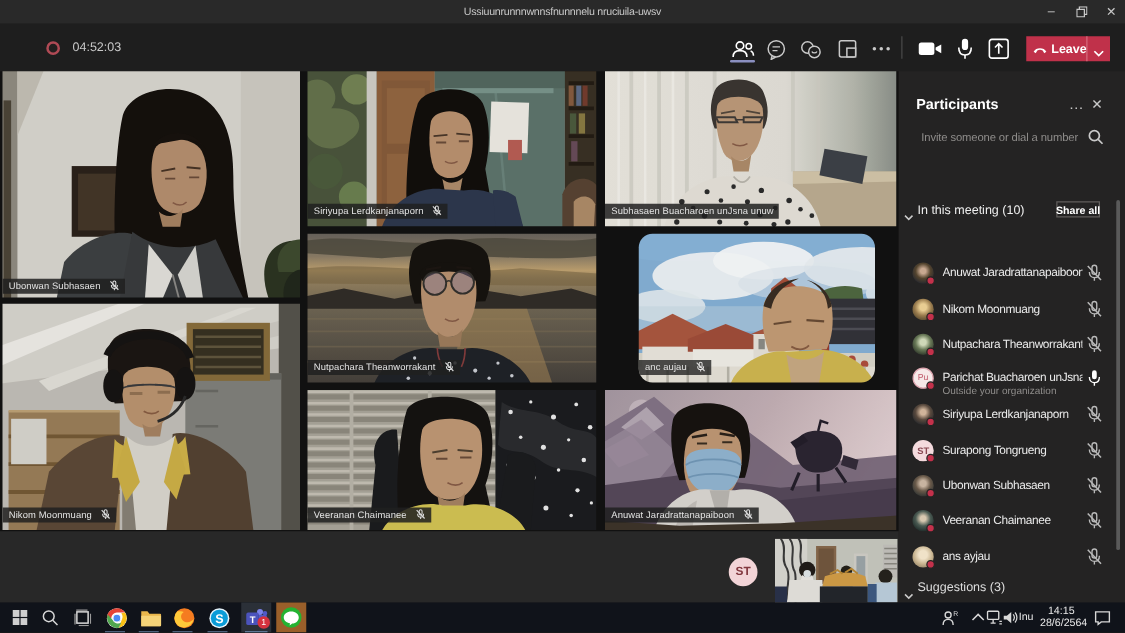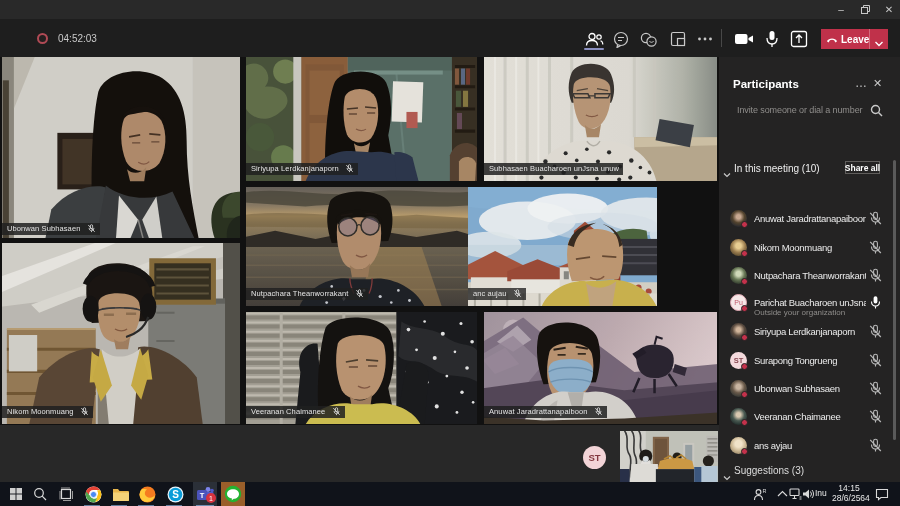--- a/index.html
+++ b/index.html
@@ -35,20 +35,21 @@
   .psub { position:absolute; left:24px; top:14px; font-size:8px; color:#8f8d8b; white-space:nowrap; }
   .pmic { position:absolute; left:138px; top:1px; width:16px; height:16px; }
   #taskbar { left:0; top:482px; width:900px; height:24px; background:#10131a; }
   .tkico { top:484px; width:20px; height:20px; display:flex; align-items:center; justify-content:center; }
 </style>
 </head>
 <body>
 <div id="app">
 
   <div class="abs" id="titlebar"></div>
+  <div class="abs" id="titletext">Ussiuunrunnnwnnsfnunnnelu  nruciuila-uwsv</div>
   <div class="abs winbtn" style="left:826px;">–</div>
   <div class="abs winbtn" style="left:850px;">
       <svg width="9" height="9" viewBox="0 0 9 9">
         <rect x="0.5" y="2.5" width="6" height="6" fill="none" stroke="#c8c8c8" stroke-width="1"></rect>
         <path d="M2.5 2.5 V0.5 H8.5 V6.5 H6.5" fill="none" stroke="#c8c8c8" stroke-width="1"></path>
       </svg>
     </div>
   <div class="abs winbtn" style="left:874px;">✕</div>
 
   <div class="abs" id="toolbar"></div>
@@ -362,21 +363,21 @@
     </svg>
     <div class="label">Nutpachara Theanworrakant
       <svg width="9" height="9" viewBox="0 0 15 15">
           <rect x="5.6" y="1.2" width="3.8" height="7.2" rx="1.9" fill="none" stroke="#ddd" stroke-width="1.4"></rect>
           <path d="M3.5 6.5 c0 3 1.6 4.6 4 4.6 s4 -1.6 4 -4.6 M7.5 11.3 v2.2" fill="none" stroke="#ddd" stroke-width="1.4"></path>
           <path d="M2.2 1.8 L12.8 13" stroke="#ddd" stroke-width="1.5"></path>
         </svg>
     </div>
   </div>
 
-  <div class="tile" style="left:468px; top:187px; width:189px; height:119px;">
+  <div class="tile" style="left:511px; top:187px; width:189px; height:119px;border-radius:11px;">
     <svg width="233" height="119" viewBox="0 0 233 119">
       <rect width="233" height="119" fill="#7fb0da"></rect>
       <path d="M0 0 h233 v30 C190 20 150 26 110 22 C70 18 30 26 0 20 Z" fill="#82b4de"></path>
       <ellipse cx="60" cy="34" rx="48" ry="19" fill="#eef2f5" opacity="0.95"></ellipse>
       <ellipse cx="100" cy="22" rx="40" ry="15" fill="#f6f8fa" opacity="0.95"></ellipse>
       <ellipse cx="178" cy="28" rx="46" ry="17" fill="#e8eef2" opacity="0.95"></ellipse>
       <ellipse cx="215" cy="48" rx="34" ry="15" fill="#dde8ee" opacity="0.9"></ellipse>
       <ellipse cx="22" cy="58" rx="32" ry="13" fill="#e2ebf0" opacity="0.9"></ellipse>
       <ellipse cx="135" cy="40" rx="55" ry="14" fill="#d8e4ec" opacity="0.55"></ellipse>
       <rect x="0" y="58" width="233" height="20" fill="#c2d4e2" opacity="0.45"></rect>

